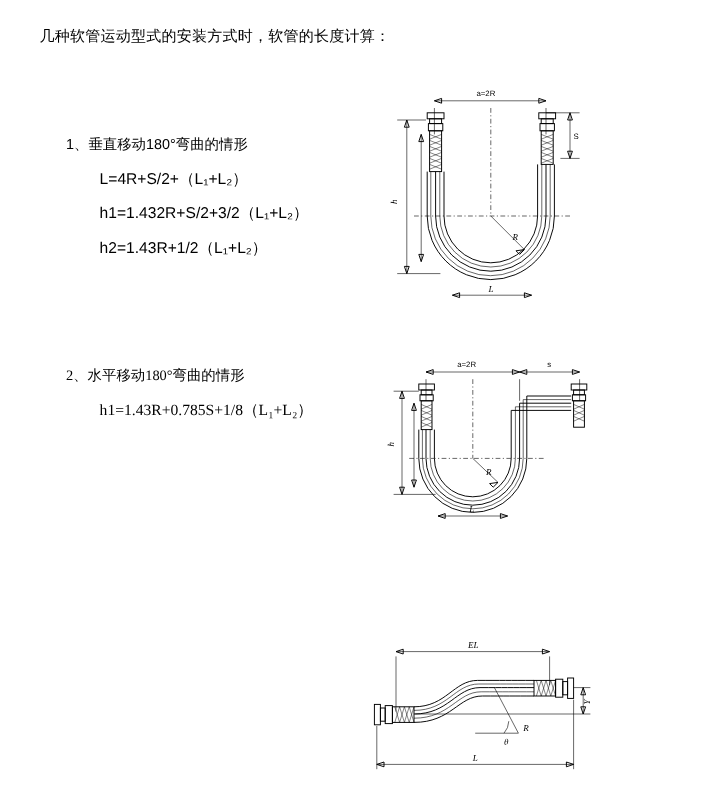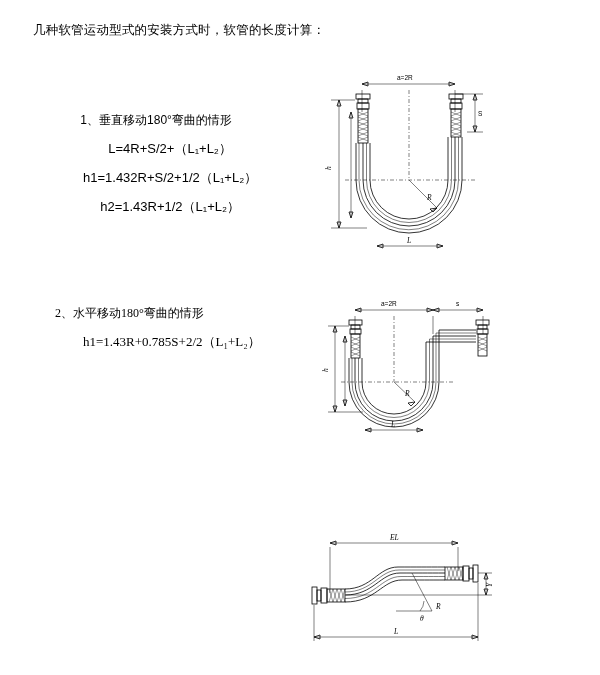--- a/index.html
+++ b/index.html
@@ -52,24 +52,24 @@
   .lbl { font-family: "Liberation Sans", sans-serif; font-size: 6.5px; fill: #000; }
   .lbl-i { font-family: "Liberation Serif", serif; font-size: 7.5px; font-style: italic; fill: #000; }
 </style>
 </head>
 <body>
 
 <div class="page">
 
   <div class="heading">几种软管运动型式的安装方式时，软管的长度计算：</div>
 
-  <div class="section" style="left:55px; top:112px;text-align:center;">
+  <div class="section" style="left:55px; top:112px;">
     <div class="sec-title">1、垂直移动180°弯曲的情形</div>
     <div class="formula">L=4R+S/2+（L₁+L₂）</div>
-    <div class="formula">h1=1.432R+S/2+1/2（L₁+L₂）</div>
+    <div class="formula">h1=1.432R+S/2+3/2（L₁+L₂）</div>
     <div class="formula">h2=1.43R+1/2（L₁+L₂）</div>
   </div>
 
   <div class="fig" style="left:315px; top:60px;">
     <svg width="190" height="210" viewBox="0 0 190 210">
 
       <line class="thin" x1="47" y1="24" x2="140" y2="24"></line>
       <path class="ln" d="M47,24 l6,-2 l0,4 z" fill="#000"></path>
       <path class="ln" d="M140,24 l-6,-2 l0,4 z" fill="#000"></path>
       <text class="lbl" x="82" y="20">a=2R</text>
@@ -143,21 +143,21 @@
 
       <line class="thin" x1="62" y1="186" x2="128" y2="186"></line>
       <path class="ln" d="M62,186 l6,-2 l0,4 z" fill="#000"></path>
       <path class="ln" d="M128,186 l-6,-2 l0,4 z" fill="#000"></path>
       <text class="lbl-i" x="92" y="183">L</text>
     </svg>
   </div>
 
   <div class="section" style="left:55px; top:305px;font-family:Liberation Serif, serif;">
     <div class="sec-title">2、水平移动180°弯曲的情形</div>
-    <div class="formula">h1=1.43R+0.785S+2/2（L₁+L₂）</div>
+    <div class="formula">h1=1.43R+0.785S+1/8（L₁+L₂）</div>
   </div>
 
   <div class="fig" style="left:315px; top:290px;">
     <svg width="190" height="160" viewBox="0 0 190 160">
 
       <line class="thin" x1="40" y1="20" x2="118" y2="20"></line>
       <path class="ln" d="M40,20 l6,-2 l0,4 z" fill="#000"></path>
       <path class="ln" d="M118,20 l-6,-2 l0,4 z" fill="#000"></path>
       <text class="lbl" x="66" y="16">a=2R</text>
 

